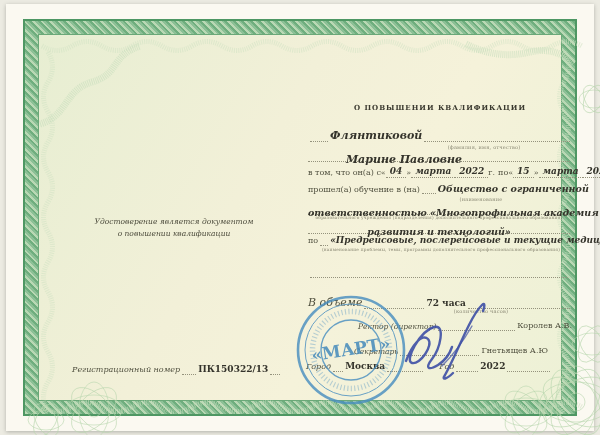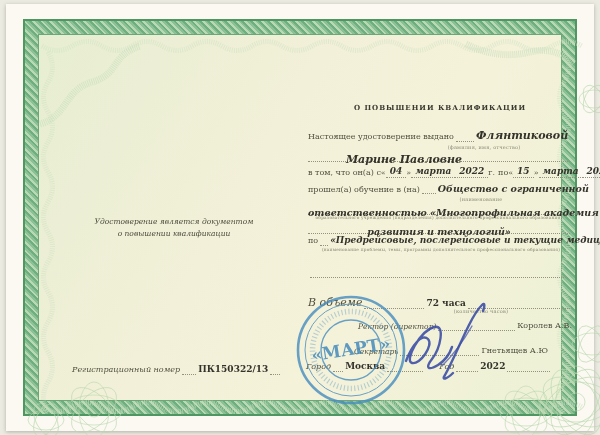--- a/index.html
+++ b/index.html
@@ -108,21 +108,20 @@
   <div class="row" style="left:66px;top:361px;width:210px;">
     <span class="lbl-i">Регистрационный номер</span>
     <span class="dotsf" style="width:14px"></span>
     <span class="fill" style="font-style:normal;font-size:9px;">ПК150322/13</span>
     <span class="dots"></span>
   </div>
 
   <div class="subtitle">О ПОВЫШЕНИИ КВАЛИФИКАЦИИ</div>
 
   <div class="row" style="left:302px;top:126px;width:264px;">
-    <span class="lbl">Настоящее удостоверение выдано</span>
     <span class="dotsf" style="width:18px"></span>
     <span class="fill" style="font-size:11px;">Флянтиковой</span>
     <span class="dots"></span>
   </div>
   <div class="cap" style="left:408px;top:140px;width:140px;">(фамилия, имя, отчество)</div>
 
   <div class="line-fill" style="left:302px;top:144px;width:262px;height:14px;padding-right:70px;box-sizing:border-box;">
     <span class="fill" style="font-size:11px;">Марине Павловне</span>
   </div>
 

